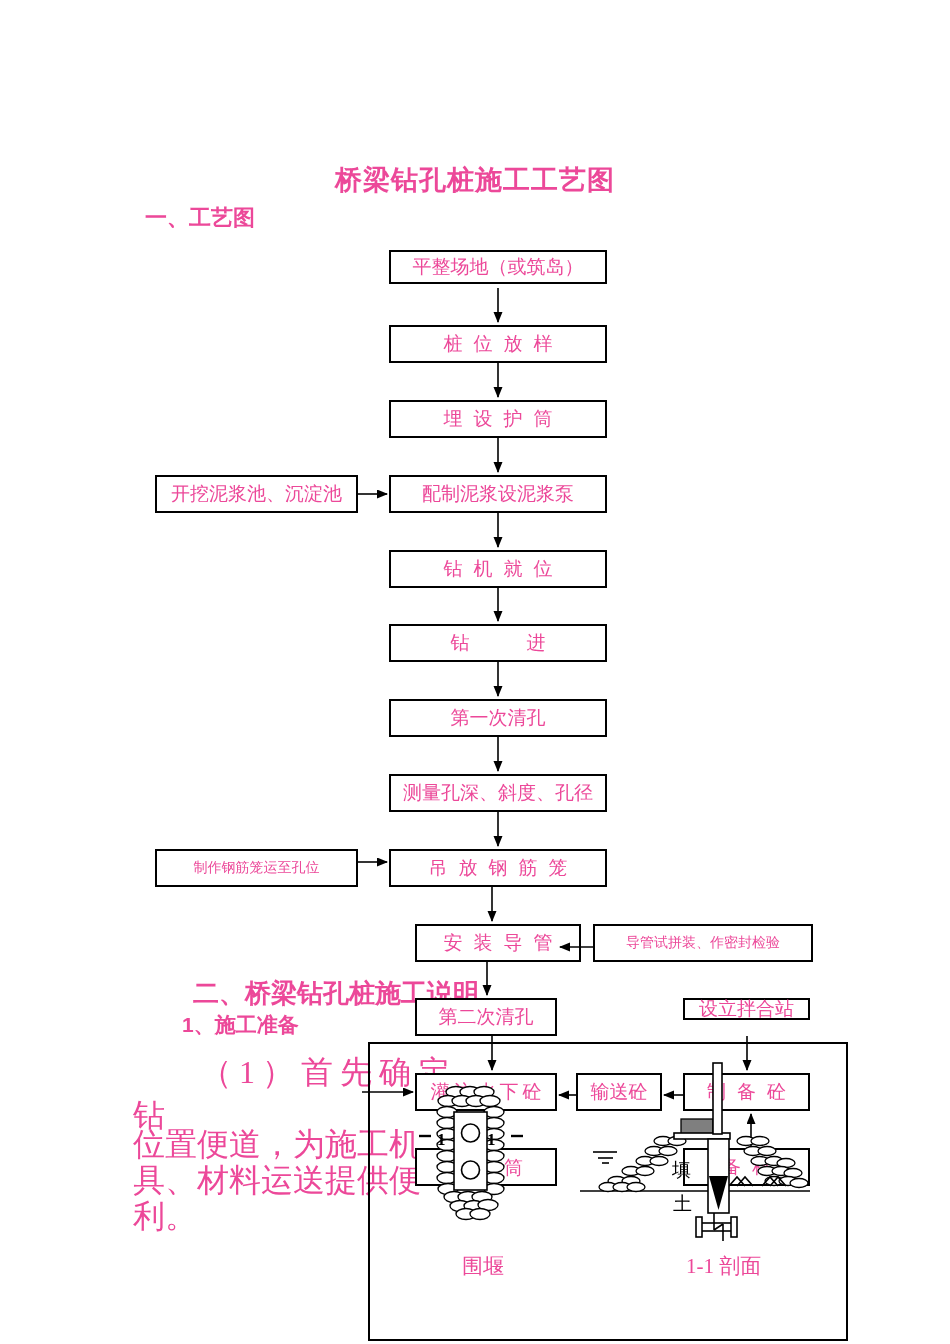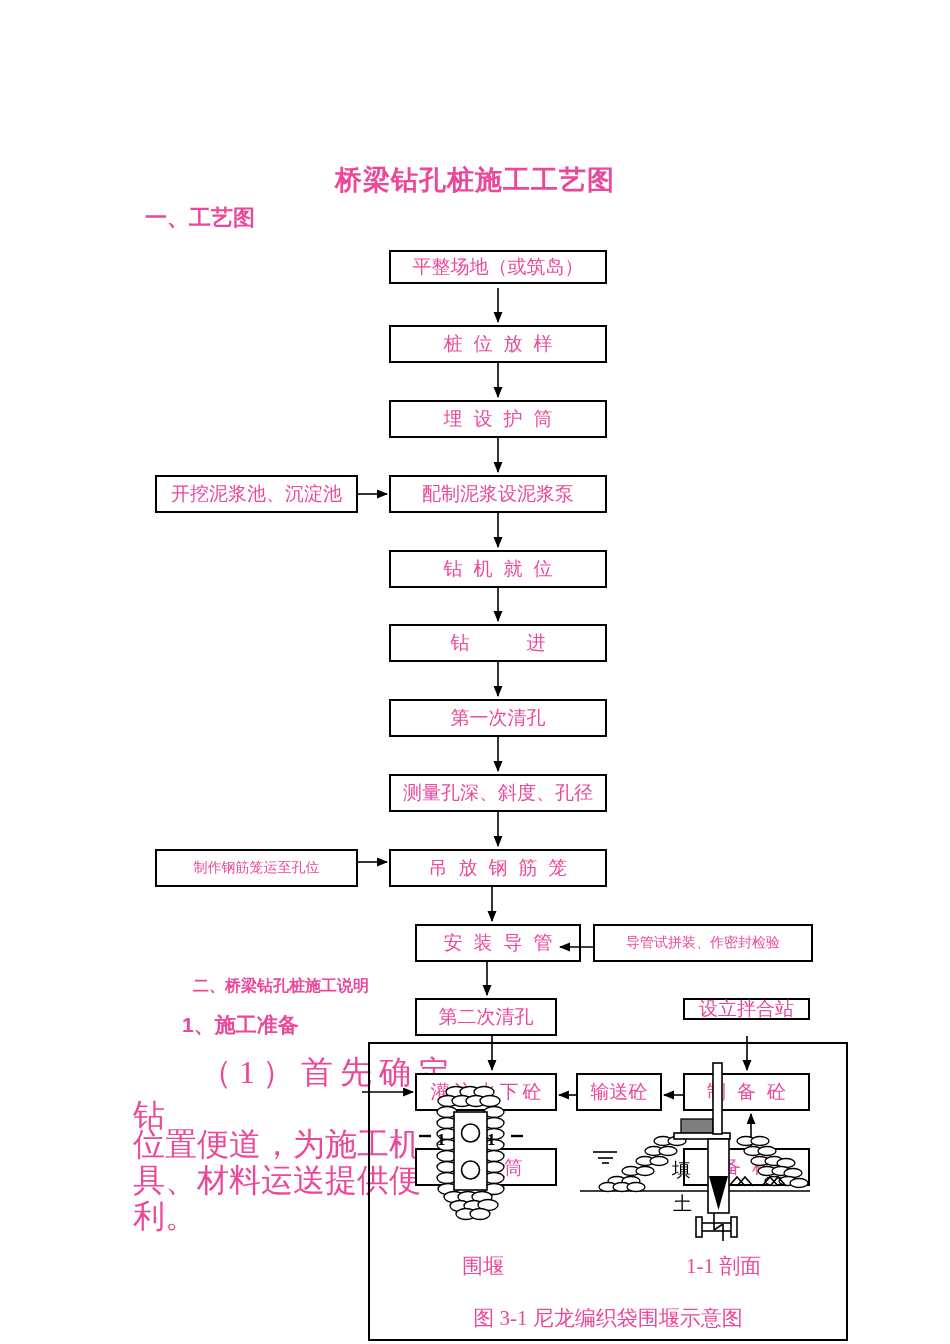--- a/index.html
+++ b/index.html
@@ -51,32 +51,31 @@
   <div class="fbox f18" style="left:593px;top:924px;width:220px;height:38px;"><span>导管试拼装、作密封检验</span></div>
   <div class="fbox" style="left:415px;top:998px;width:142px;height:38px;"><span>第二次清孔</span></div>
   <div class="fbox" style="left:683px;top:998px;width:127px;height:22px;"><span>设立拌合站</span></div>
   <div class="fbox" style="left:415px;top:1073px;width:142px;height:38px;"><span class="ls4">灌注水下砼</span></div>
   <div class="fbox" style="left:576px;top:1073px;width:86px;height:38px;text-align:center;"><span>输送砼</span></div>
   <div class="fbox" style="left:683px;top:1073px;width:127px;height:38px;"><span class="ls">制备砼</span></div>
 
   <div class="fbox" style="left:415px;top:1148px;width:142px;height:38px;"><span style="position:absolute;left:87px;top:5px;">筒</span></div>
   <div class="fbox" style="left:683px;top:1148px;width:127px;height:38px;"><span class="ls">备料</span></div>
 
-  <div class="abs h2" style="left:193px;top:976px;font-size:16px;">二、桥梁钻孔桩施工说明</div>
+  <div class="abs h2" style="left:193px;top:976px;font-size:26px;">二、桥梁钻孔桩施工说明</div>
   <div class="abs h2" style="left:182px;top:1011px;font-size:21px;">1、施工准备</div>
   <div class="abs para" style="left:200px;top:1051px;letter-spacing:7px;">（1）首先确定</div>
   <div class="abs para" style="left:133px;top:1094px;">钻</div>
   <div class="abs para" style="left:133px;top:1123px;">位置便道，为施工机</div>
   <div class="abs para" style="left:133px;top:1159px;">具、材料运送提供便</div>
   <div class="abs para" style="left:133px;top:1195px;">利。</div>
 
   <div id="figframe" style="left:368px;top:1042px;width:480px;height:299px;"></div>
   <div class="abs figlabel" style="left:462px;top:1252px;">围堰</div>
   <div class="abs figlabel" style="left:686px;top:1252px;">1-1 剖面</div>
-  <div class="abs figlabel" style="left:368px;top:1304px;width:480px;text-align:center;">图 3-1 尼龙编织袋围堰示意图</div>
 
   <svg id="overlay" width="950" height="1344" viewBox="0 0 950 1344">
     <defs>
       <marker id="ah" markerUnits="userSpaceOnUse" markerWidth="11" markerHeight="10" refX="10" refY="4.5" orient="auto">
         <path d="M0,0 L11,4.5 L0,9 Z" fill="#000"></path>
       </marker>
     </defs>
 
     <g>
       <line class="ar" x1="498" y1="288" x2="498" y2="322"></line>

